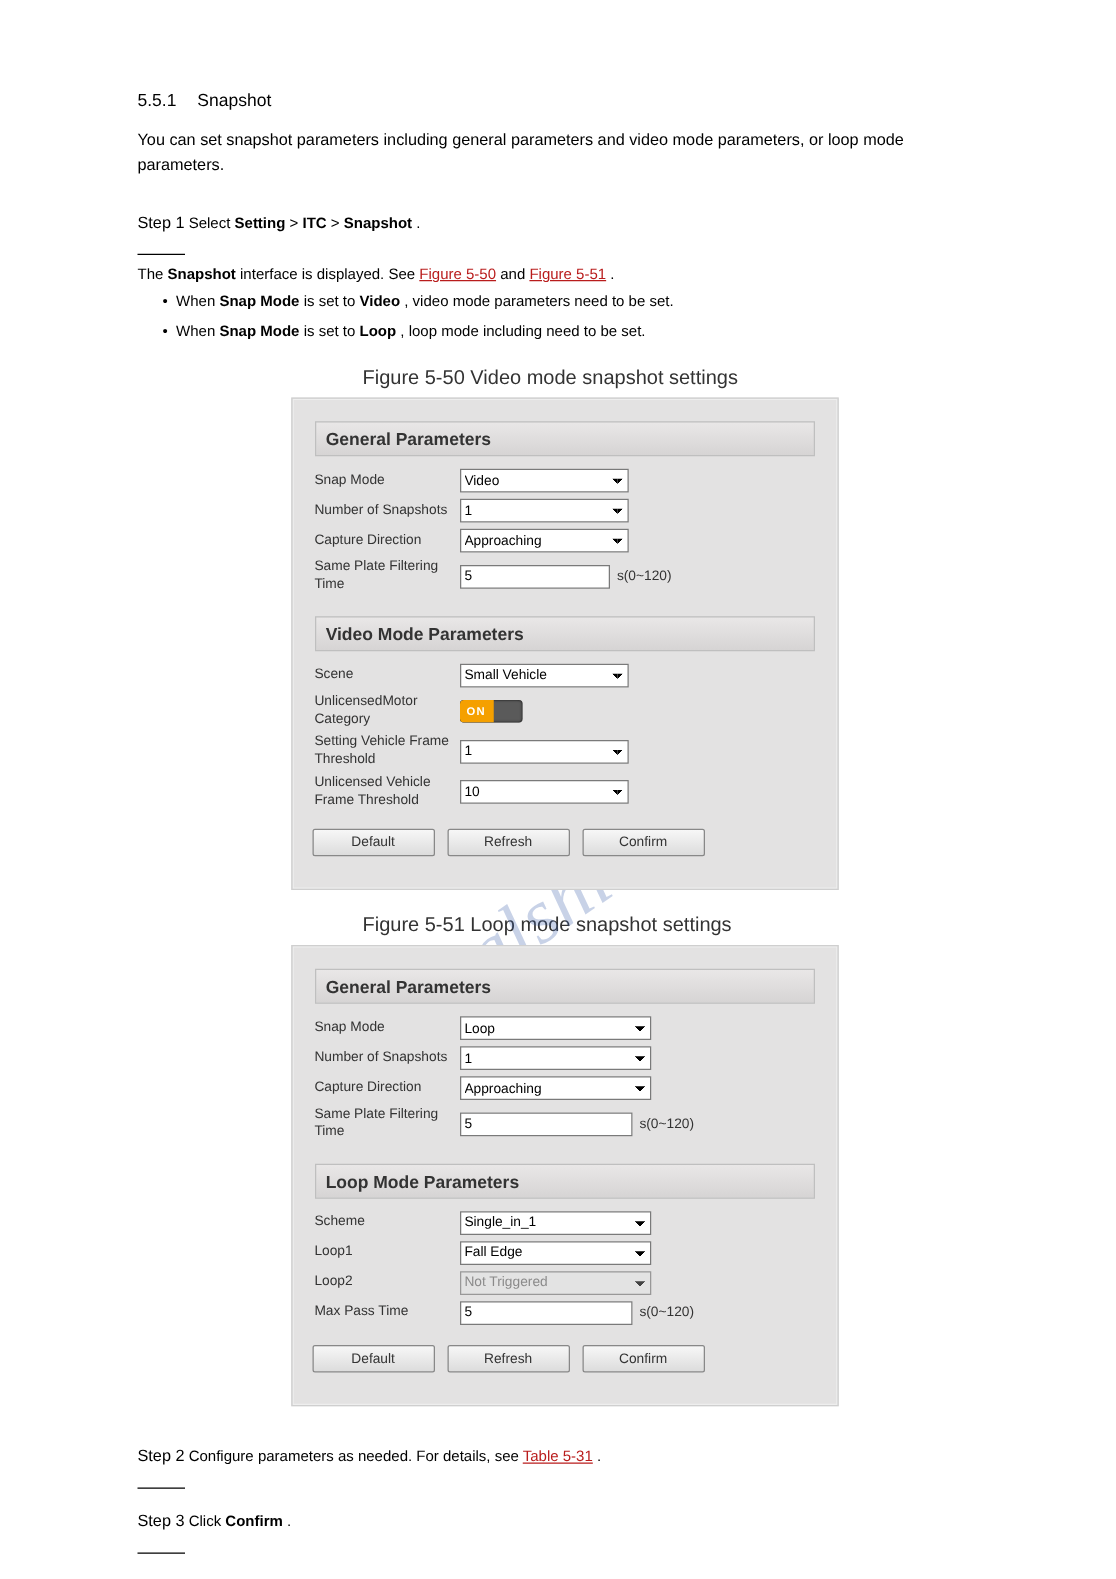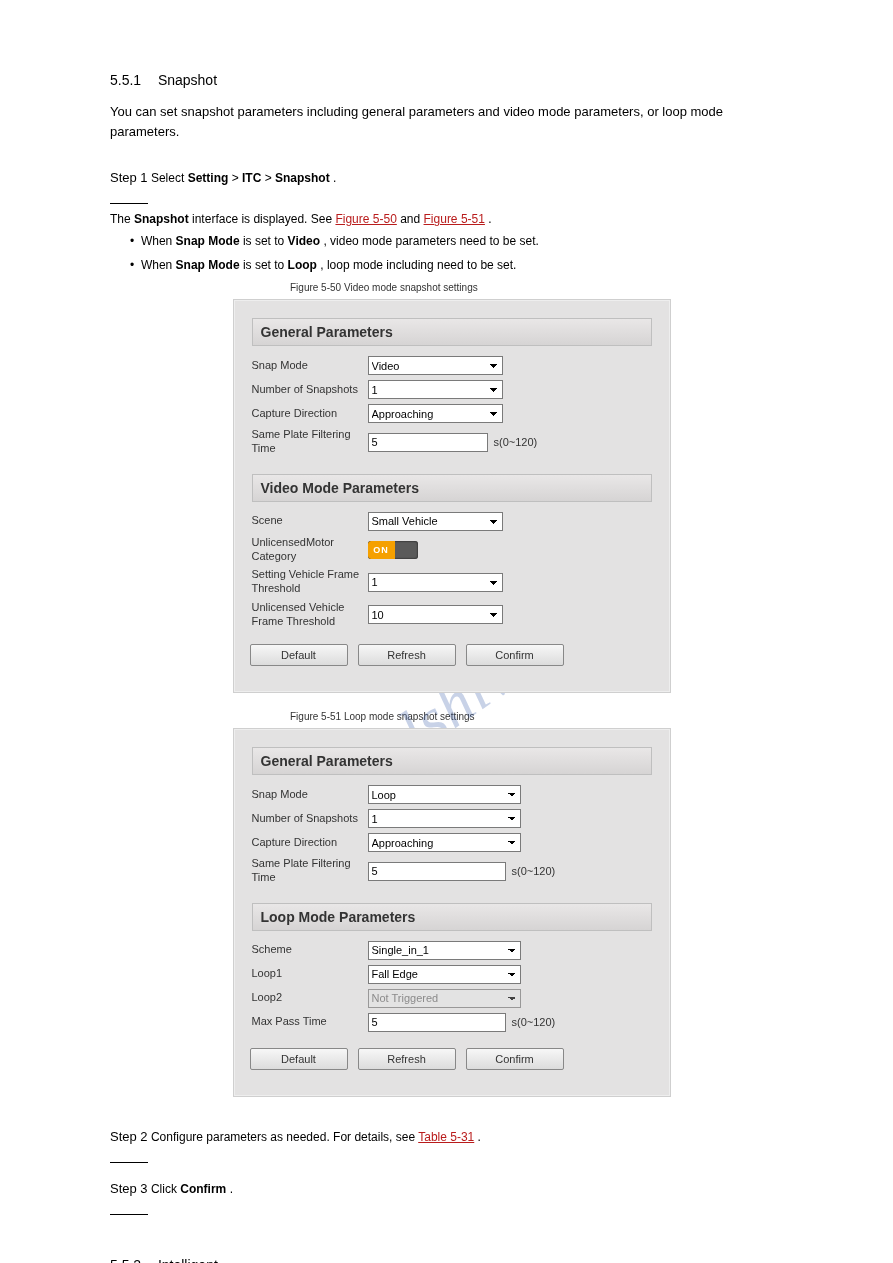--- a/index.html
+++ b/index.html
@@ -4,21 +4,21 @@
 <style>
 html,body{margin:0;padding:0;background:#fff}
 body{width:893px;font-family:Arial, Helvetica, sans-serif;color:#000;font-size:12px;position:relative}
 .page{padding:72px 100px 50px 110px}
 .section-head{font-size:14px;margin:0 0 6px 0;color:#000}
 .num{display:inline-block;width:44px}
 .body-text{font-size:13px;line-height:1.55;margin:14px 0}
 .bullet{font-size:12px;line-height:1.5;margin:6px 0 0 20px}
 .underline{text-decoration:underline;color:#b91c1c;}
 .step{border-bottom:1px solid #000;padding-bottom:18px;display:inline-block;font-size:13px;margin:14px 0 4px 0}
-.fig-label{font-size:10px;color:#333;margin:8px 0 6px 0;padding-left:180px}
+.fig-label{font-size:16px;color:#333;margin:20px 0 6px 0;padding-left:180px}
 .panel{margin:0 auto 18px auto;width:400px;background:#e3e2e2;border:1px solid #cfcfcf;padding:18px 18px 26px 18px;position:relative;box-shadow:inset 0 0 0 1px #eee}
 .panel2{width:400px}
 .grp-head{background:linear-gradient(#e9e7e7,#d6d4d4);border:1px solid #bfbfbf;color:#333;font-size:14px;font-weight:bold;padding:5px 8px;margin:0 0 10px 0}
 .row{display:flex;align-items:center;margin:5px 0;font-size:11px;color:#333}
 .row .lab{width:116px;line-height:1.25;flex:0 0 116px}
 .sel,.txt{height:17px;font-size:11px;border:1px solid #7a7a7a;background:#fff;padding:0 3px;box-sizing:content-box}
 .sel{width:112px;appearance:none;-webkit-appearance:none;background-image:linear-gradient(45deg,transparent 50%,#000 50%),linear-gradient(135deg,#000 50%,transparent 50%);background-position:right 8px top 7px,right 4px top 7px;background-size:4px 4px,4px 4px;background-repeat:no-repeat;padding-right:18px}
 .sel2{width:130px}
 .sel.dis{background-color:#e4e4e4;color:#666}
 .txt{width:112px}

